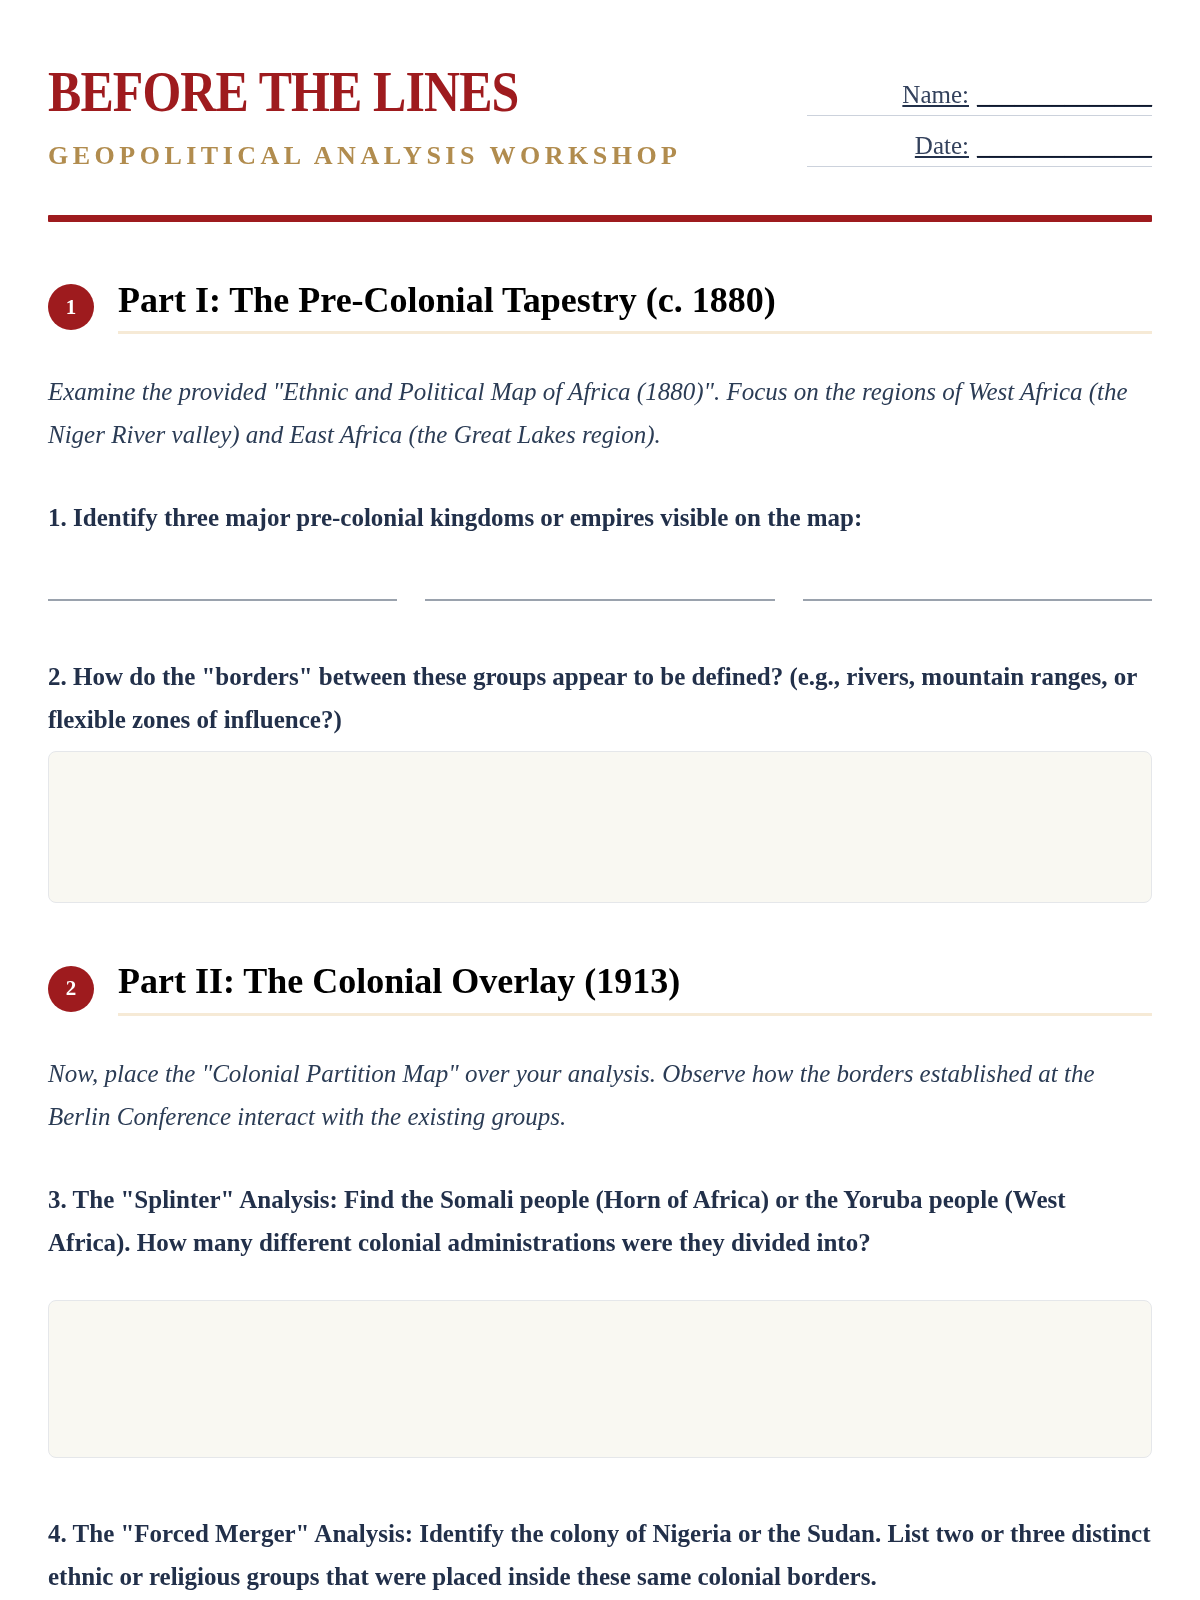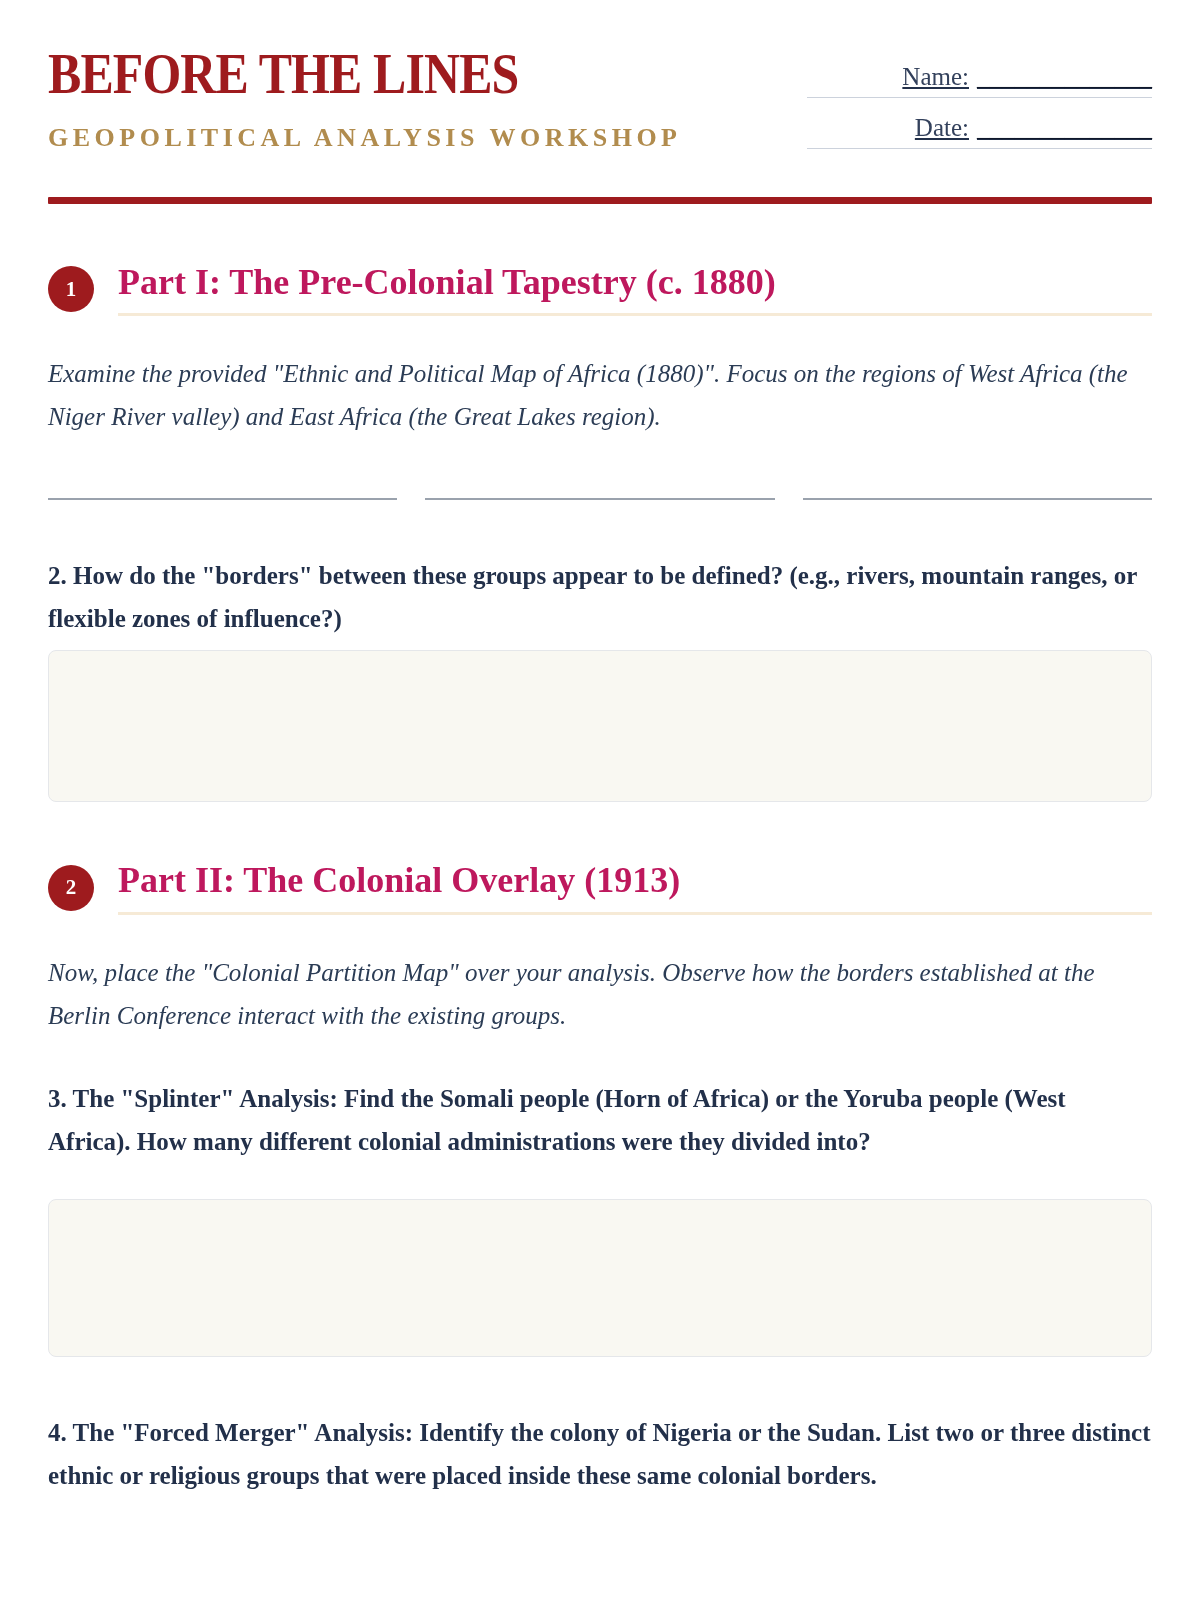--- a/index.html
+++ b/index.html
@@ -11,21 +11,21 @@
     --box-border:#e5e7ea;
     --blank-line:#9aa2ad;
     --light-rule:#ccd2dc;
   }
   *{margin:0;padding:0;box-sizing:border-box;}
   html,body{background:#ffffff;}
   body{font-family:"Liberation Serif","DejaVu Serif",serif;color:var(--navy);}
   .page{width:1200px;height:1600px;padding:0 48px;overflow:hidden;position:relative;background:#fff;}
 
   
-  .header{display:flex;justify-content:space-between;align-items:flex-start;padding-top:45px;}
+  .header{display:flex;justify-content:space-between;align-items:flex-start;padding-top:63px;}
   .masthead{flex:1;}
   .doc-title{
     color:var(--red);
     font-size:58px;font-weight:bold;letter-spacing:-1px;line-height:1.0;
     transform:scaleX(0.86);transform-origin:left center;white-space:nowrap;
   }
   .doc-subtitle{
     color:var(--gold);
     font-size:26px;font-weight:bold;letter-spacing:4.5px;margin-top:20px;white-space:nowrap;
   }
@@ -40,21 +40,21 @@
   .divider{height:7px;background:var(--red);margin-top:32px;border-radius:1px;}
 
   
   .part-heading{display:flex;align-items:center;gap:24px;margin-top:58px;}
   .part-badge{
     width:46px;height:46px;border-radius:50%;background:var(--red);color:#ffffff;
     display:flex;align-items:center;justify-content:center;
     font-size:21px;font-weight:bold;flex:none;
   }
   .part-title{
-    flex:1;font-size:36px;font-weight:bold;color:#be185d;
+    flex:1;font-size:36px;font-weight:bold;color:#000000;
     border-bottom:3px solid var(--cream-line);padding-bottom:10px;line-height:1.15;
   }
 
   
   .intro{font-style:italic;font-size:25px;line-height:1.72;color:#2b3c55;margin-top:36px;}
   .question{font-weight:bold;font-size:25px;line-height:1.72;color:var(--navy);}
   .q-mt-lg{margin-top:40px;}
   .q-mt-xl{margin-top:54px;}
 
   
@@ -92,20 +92,21 @@
 
   <div class="divider"></div>
 
   <div class="part-heading">
     <div class="part-badge">1</div>
     <div class="part-title">Part I: The Pre-Colonial Tapestry (c. 1880)</div>
   </div>
 
   <p class="intro">Examine the provided "Ethnic and Political Map of Africa (1880)". Focus on the regions of West Africa (the Niger River valley) and East Africa (the Great Lakes region).</p>
 
+  <p class="question q-mt-lg">1. Identify three major pre-colonial kingdoms or empires visible on the map:</p>
 
   <div class="blanks-row">
     <div class="blank-line"></div>
     <div class="blank-line"></div>
     <div class="blank-line"></div>
   </div>
 
   <p class="question q-mt-xl">2. How do the "borders" between these groups appear to be defined? (e.g., rivers, mountain ranges, or flexible zones of influence?)</p>
 
   <div class="answer-box"></div>

